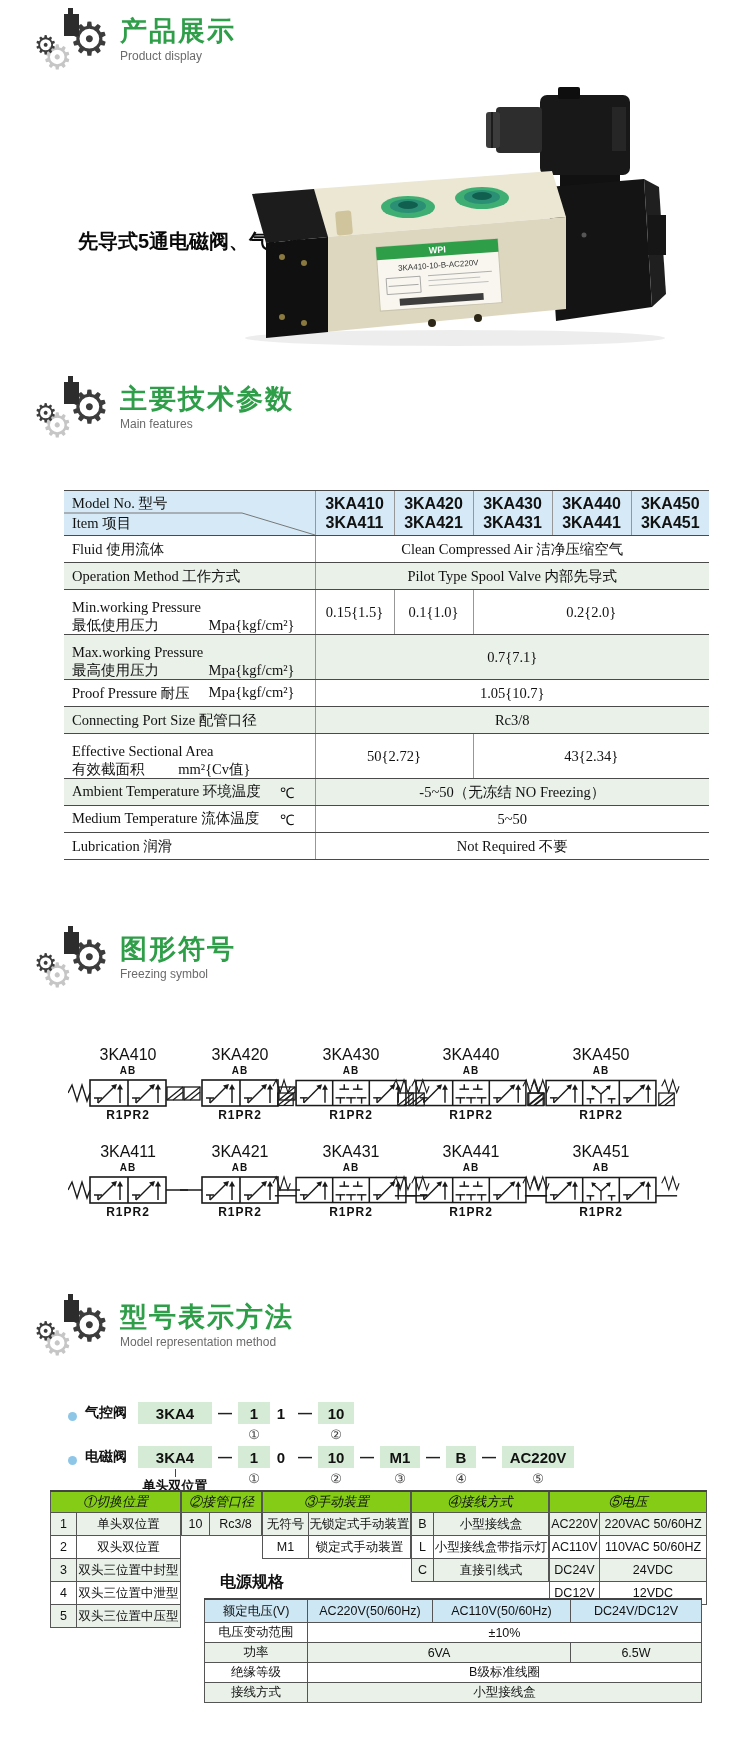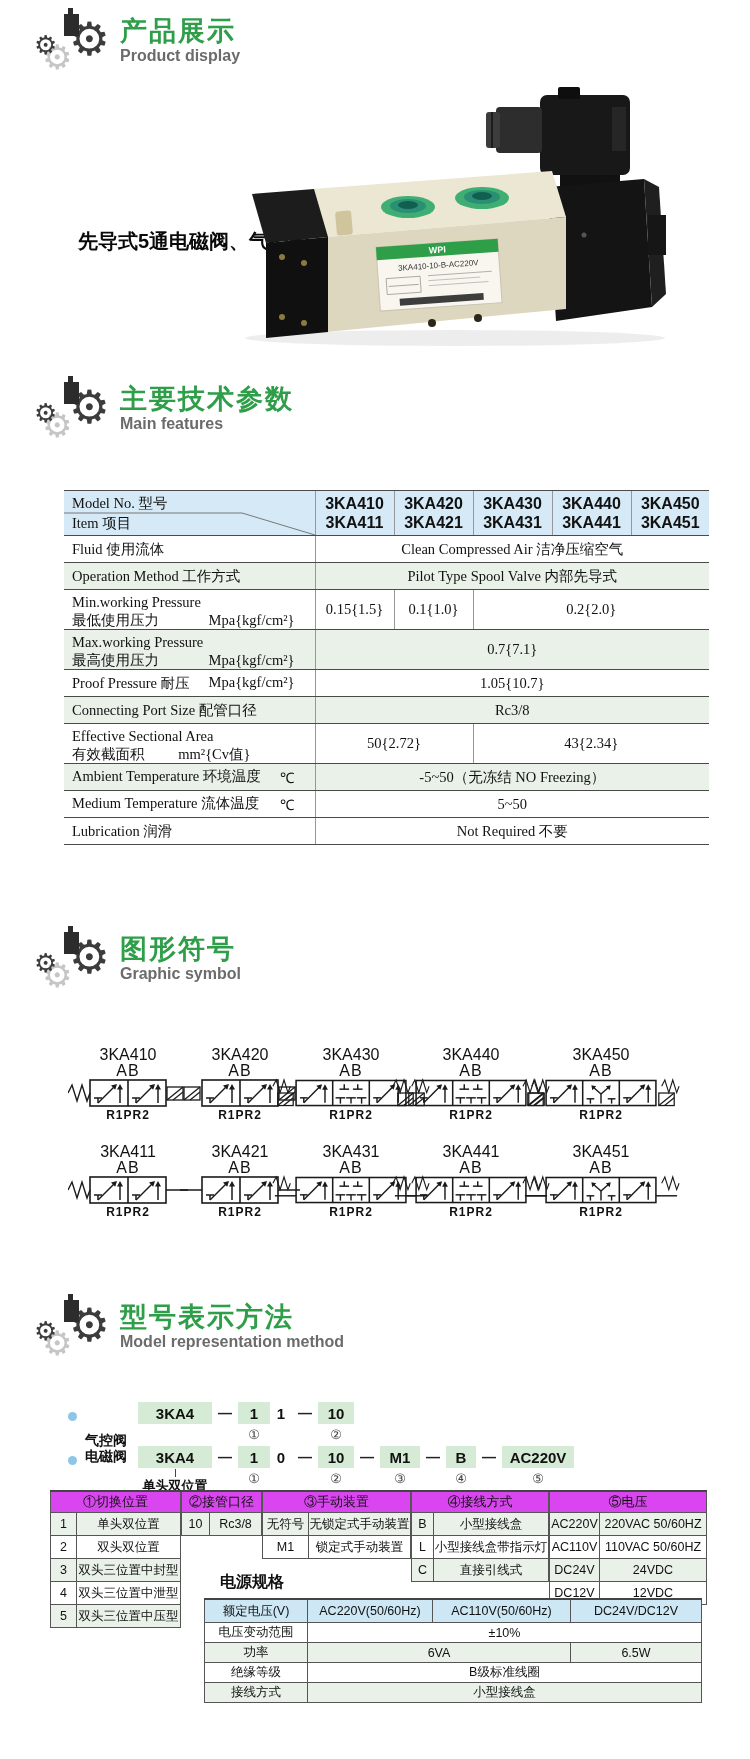--- a/index.html
+++ b/index.html
@@ -8,66 +8,66 @@
   
   .sec-hdr{position:absolute;left:28px;display:flex;align-items:center;}
   .hdr-icon{position:relative;width:86px;height:62px;flex:0 0 86px;}
   .hdr-icon .g-big{position:absolute;right:4px;top:6px;font-size:46px;line-height:46px;color:#3c3c3c;}
   .hdr-icon .g-small{position:absolute;left:6px;top:22px;font-size:26px;line-height:26px;color:#3c3c3c;}
   .hdr-icon .g-back{position:absolute;left:14px;top:30px;font-size:34px;line-height:34px;color:#c6c6c6;}
   .hdr-icon .cab{position:absolute;left:36px;top:4px;width:15px;height:22px;background:#2c2c2c;}
   .hdr-icon .pipe{position:absolute;left:40px;top:-2px;width:5px;height:9px;background:#2c2c2c;}
   .hdr-txt{margin-left:6px;}
   .hdr-cn{font-size:27px;font-weight:bold;color:#2f9e49;letter-spacing:2px;line-height:30px;}
-  .hdr-en{font-size:16px;color:#6b6b6b;line-height:20px;font-weight:bold;}
+  .hdr-en{font-size:12px;color:#6b6b6b;line-height:20px;}
   
   .caption{position:absolute;left:78px;top:228px;font-size:20px;font-weight:bold;color:#0a0a0a;}
   .photo{position:absolute;left:0;top:85px;}
   .st-brand{font-size:9px;font-weight:bold;fill:#fff;text-anchor:middle;font-family:"Liberation Sans",sans-serif;}
   .st-model{font-size:8px;fill:#333;text-anchor:middle;font-family:"Liberation Sans",sans-serif;}
   
   .spec{position:absolute;left:64px;top:490px;width:645px;border-collapse:collapse;table-layout:fixed;
         font-family:"Liberation Serif",serif;font-size:14.5px;}
   .spec td{border-top:1.5px solid #4a4a4a;border-bottom:1.5px solid #4a4a4a;border-left:1px solid #979797;
            padding:0 0 0 8px;vertical-align:middle;}
   .spec td:first-child{border-left:none;}
   .spec td.val{text-align:center;padding:0;}
   .spec tr.h44{height:44px;padding-left:48px;} .spec tr.h27{height:27px;} .spec tr.h40{height:40px;}
   .bgb{background:#d5eaf6;} .bgw{background:#ffffff;} .bgg{background:#e9f1e9;}
   .spec .hd-models{font-family:"Liberation Sans",sans-serif;font-weight:bold;font-size:16px;text-align:center;line-height:19px;padding:0;}
   .hdlbl{position:relative;height:44px;}
   .hdlbl svg{position:absolute;left:0;top:0;}
   .hdlbl .t1{position:absolute;left:8px;top:2px;line-height:20px;}
   .hdlbl .t2{position:absolute;left:8px;bottom:2px;line-height:20px;}
   .l2{display:flex;justify-content:space-between;padding-right:20px;}
-  .lbl .l1{line-height:18px;padding-top:2px;} .lbl .l2e{line-height:18px;}
+  .lbl .l1{line-height:18px;padding-top:8px;} .lbl .l2e{line-height:18px;}
   
   .sym{position:absolute;text-align:center;}
   .sym-model{font-size:16px;line-height:19px;color:#111;}
-  .sym-ab{font-size:16px;font-weight:normal;line-height:13px;letter-spacing:1px;}
+  .sym-ab{font-size:10px;font-weight:bold;line-height:13px;letter-spacing:1px;}
   .sym-ports{font-size:12px;font-weight:bold;line-height:13px;letter-spacing:1px;}
   .sym svg{display:block;margin:1px auto 0 auto;}
   
   .mline{position:absolute;display:flex;align-items:flex-start;}
   .mcol{display:flex;flex-direction:column;align-items:center;}
   .mrow1{height:22px;display:flex;align-items:center;justify-content:center;width:100%;}
   .mbox{background:#d6ebd6;font-weight:bold;font-size:15px;width:100%;height:22px;display:flex;align-items:center;justify-content:center;}
   .mtxt{font-weight:bold;font-size:15px;}
   .mdash{font-weight:bold;font-size:14px;color:#222;}
   .mnum{font-size:13px;color:#444;margin-top:3px;height:15px;}
   .mlabel{font-weight:bold;font-size:14px;}
   .mdot{width:9px;height:9px;border-radius:50%;background:#8ec6e8;margin-top:7px;}
   .series-wrap{display:flex;flex-direction:column;align-items:center;}
   .series-tick{width:1px;height:8px;background:#444;margin-top:1px;}
   .series-lbl{font-size:13px;font-weight:bold;white-space:nowrap;}
   
   .selwrap{position:absolute;left:50px;top:1490px;display:flex;align-items:flex-start;}
   .seltab{border-collapse:collapse;font-size:12.5px;table-layout:fixed;}
   .seltab td{border:1px solid #555;text-align:center;padding:0;height:22px;overflow:hidden;white-space:nowrap;}
-  .seltab tr.hd td{background:#d946ef;height:20px;border-top:2px solid #444;font-size:13px;}
+  .seltab tr.hd td{background:#84cc16;height:20px;border-top:2px solid #444;font-size:13px;font-style:italic;}
   .seltab tr:nth-child(odd):not(.hd) td{background:#fff;}
   .seltab tr:nth-child(even):not(.hd) td{background:#e9f1e9;}
   
   .ptitle{position:absolute;left:220px;top:1572px;font-size:16px;font-weight:bold;}
   .ptab{position:absolute;left:204px;top:1598px;border-collapse:collapse;font-size:12.5px;table-layout:fixed;width:497px;}
   .ptab td{border:1px solid #555;text-align:center;padding:0;height:19px;overflow:hidden;white-space:nowrap;}
   .ptab tr.hd td{background:#cde7f5;height:22px;border-top:2px solid #444;}
 </style>
 </head>
 <body>
@@ -409,21 +409,21 @@
   <div class="sec-hdr" style="top:928px;">
     <div class="hdr-icon">
       <span class="g-back">⚙</span>
       <span class="g-small">⚙</span>
       <span class="g-big">⚙</span>
       <span class="cab"></span>
       <span class="pipe"></span>
     </div>
     <div class="hdr-txt">
       <div class="hdr-cn">图形符号</div>
-      <div class="hdr-en">Graphic symbol</div>
+      <div class="hdr-en">Freezing symbol</div>
     </div>
   </div>
 
   <div class="sym" style="left:68px;top:1045px;width:120px;">
     <div class="sym-model">3KA410</div>
     <div class="sym-ab">AB</div>
     <svg width="120" height="31" viewBox="0 0 120 31">
         <use href="#sym2-sp"></use>
       </svg>
     <div class="sym-ports">R1PR2</div>
@@ -515,21 +515,21 @@
       <div class="hdr-en">Model representation method</div>
     </div>
   </div>
 
   <div class="mline" style="left:64px;top:1402px;">
     <div class="mcol" style="width:16px;">
         <div class="mrow1">
           <span class="mdot"></span>
         </div>
       </div>
-    <div class="mcol" style="width:52px;margin-top:28px;">
+    <div class="mcol" style="width:52px;">
         <div class="mrow1">
           <span class="mlabel">气控阀</span>
         </div>
       </div>
     <div class="mcol" style="width:74px;margin-left:6px;">
         <div class="mbox">3KA4</div>
         <div class="mnum"></div>
       </div>
     <div class="mcol" style="width:26px;">
         <div class="mrow1">

